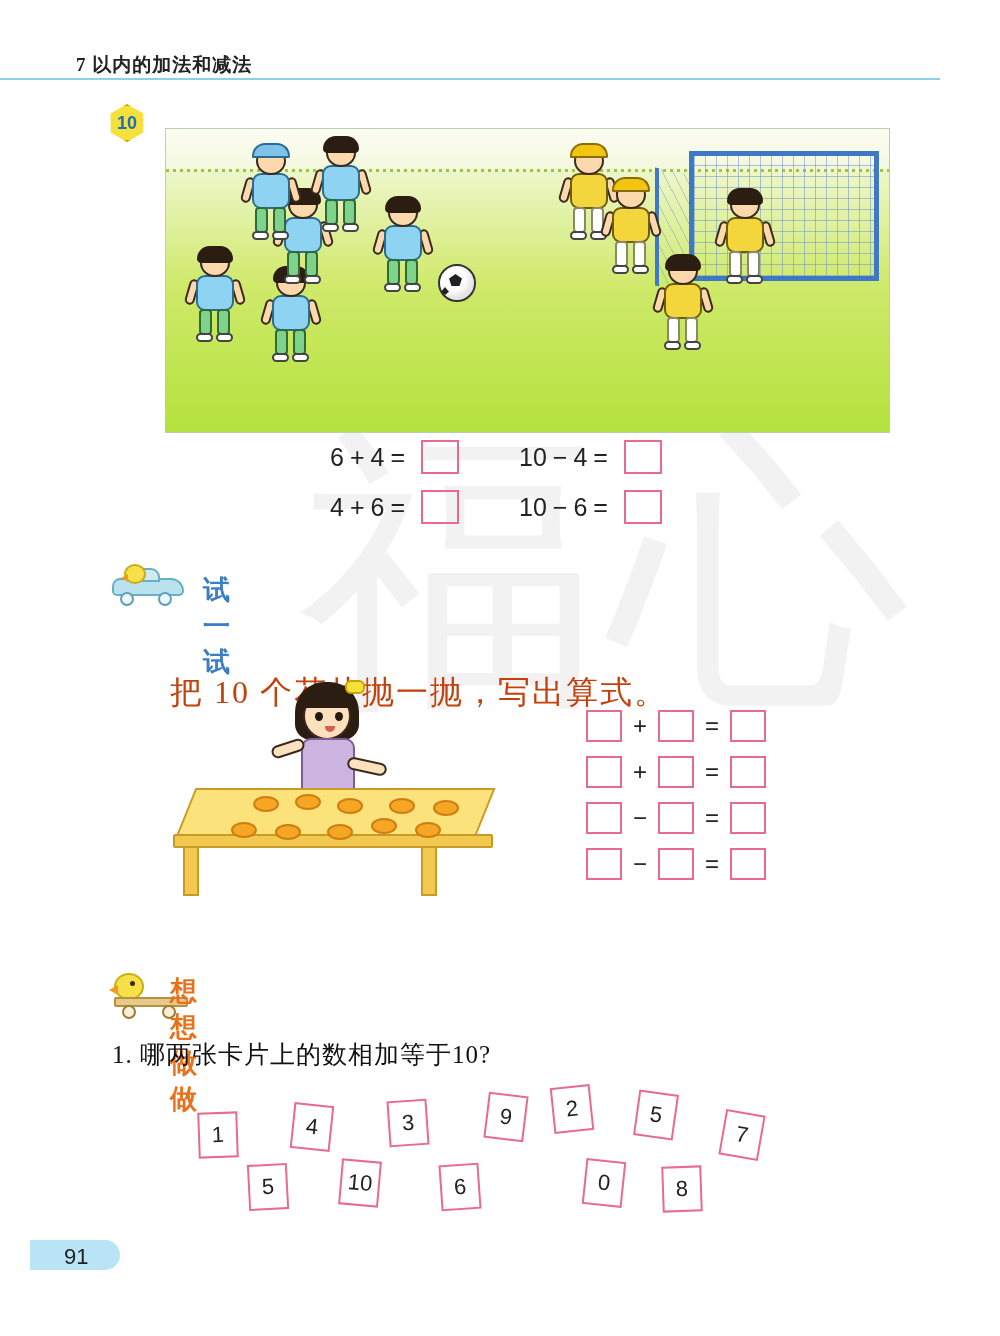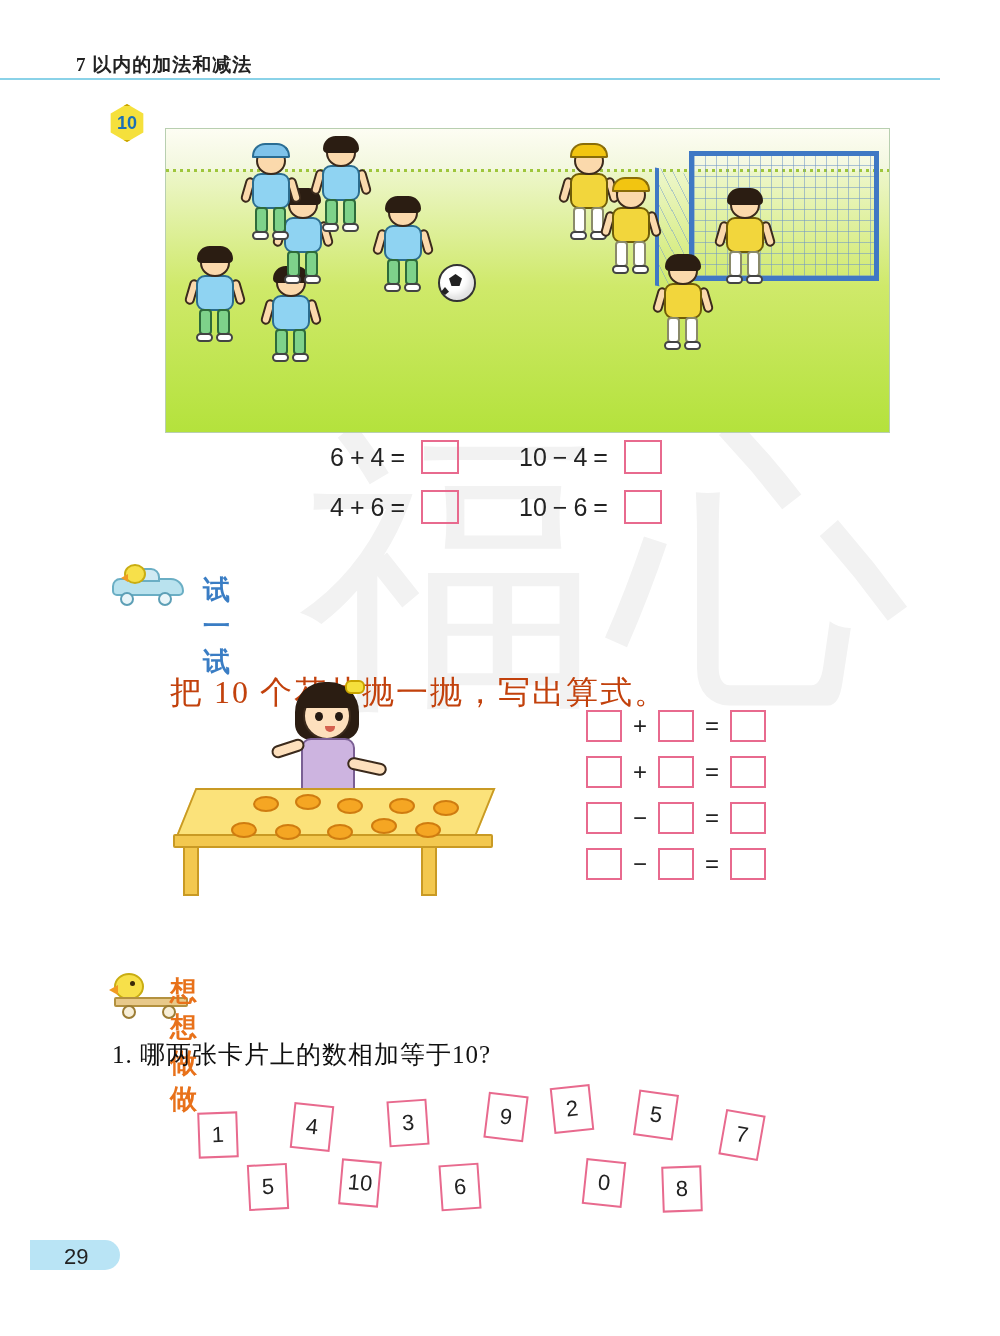--- a/index.html
+++ b/index.html
@@ -667,13 +667,13 @@
 <div class="card" style="left:636px; top:1092px; transform:rotate(8deg);">5</div>
 <div class="card" style="left:722px; top:1112px; transform:rotate(10deg);">7</div>
 
 <div class="card" style="left:248px; top:1164px; transform:rotate(-3deg);">5</div>
 <div class="card" style="left:340px; top:1160px; transform:rotate(5deg);">10</div>
 <div class="card" style="left:440px; top:1164px; transform:rotate(-4deg);">6</div>
 <div class="card" style="left:584px; top:1160px; transform:rotate(6deg);">0</div>
 <div class="card" style="left:662px; top:1166px; transform:rotate(-2deg);">8</div>
 
 <div class="page-tab"></div>
-<div class="page-num">29</div>
+<div class="page-num">91</div>
 
 </body></html>

